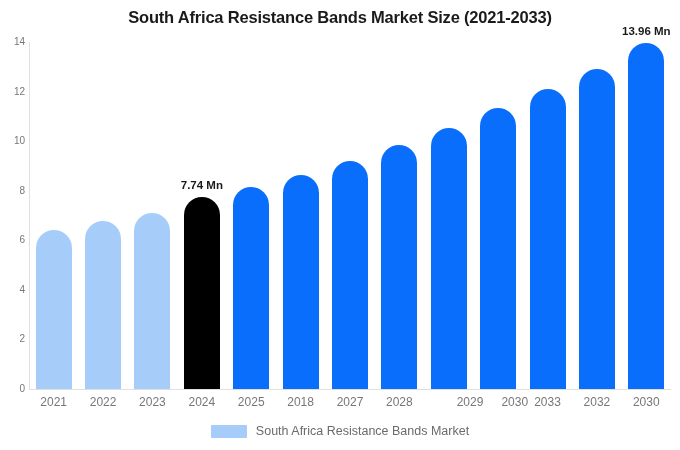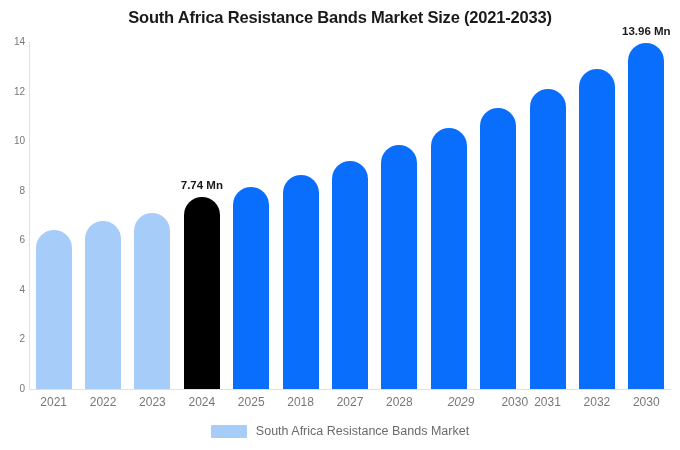--- a/index.html
+++ b/index.html
@@ -195,23 +195,23 @@
 
   <div id="x-ticks-holder">
       <div class="x-tick" style="left: 23.6923px;">2021</div>
       <div class="x-tick" style="left: 73.0769px;">2022</div>
       <div class="x-tick" style="left: 122.462px;">2023</div>
       <div class="x-tick" style="left: 171.846px;">2024</div>
       <div class="x-tick" style="left: 221.231px;">2025</div>
       <div class="x-tick" style="left: 270.615px;">2018</div>
       <div class="x-tick" style="left: 320px;">2027</div>
       <div class="x-tick" style="left: 369.385px;">2028</div>
-      <div class="x-tick" style="left: 431px; font-style: italic;">2029</div>
+      <div class="x-tick" style="left: 440px;">2029</div>
       <div class="x-tick" style="left: 468.154px; text-align: right;">2030</div>
-      <div class="x-tick" style="left: 517.538px;">2031</div>
+      <div class="x-tick" style="left: 517.538px;">2033</div>
       <div class="x-tick" style="left: 566.923px;">2032</div>
       <div class="x-tick" style="left: 616.308px;">2030</div>
     </div>
 
   <div id="legend">
     <span id="legend-swatch" style="background: rgb(166, 205, 250);"></span>
     <span id="legend-label">South Africa Resistance Bands Market</span>
   </div>
 
 <div class="bar-label" style="width: 90px; left: 156.846px; top: 179.159px;">7.74 Mn</div>

